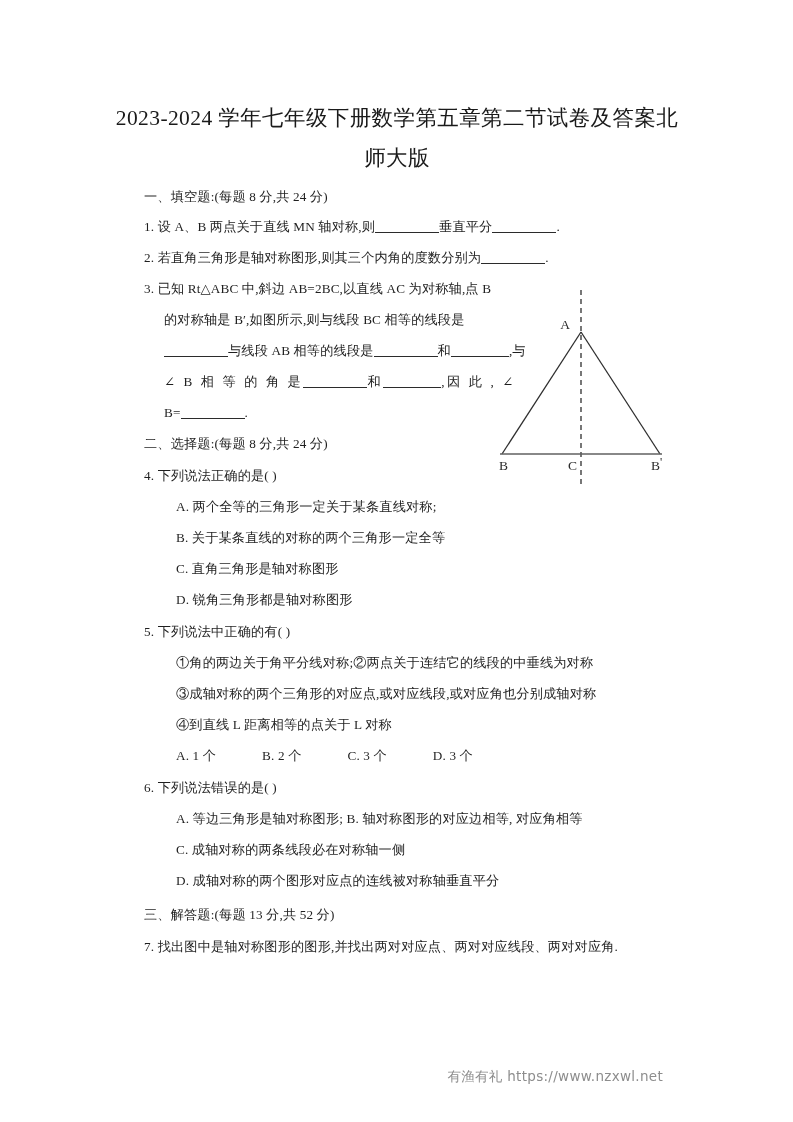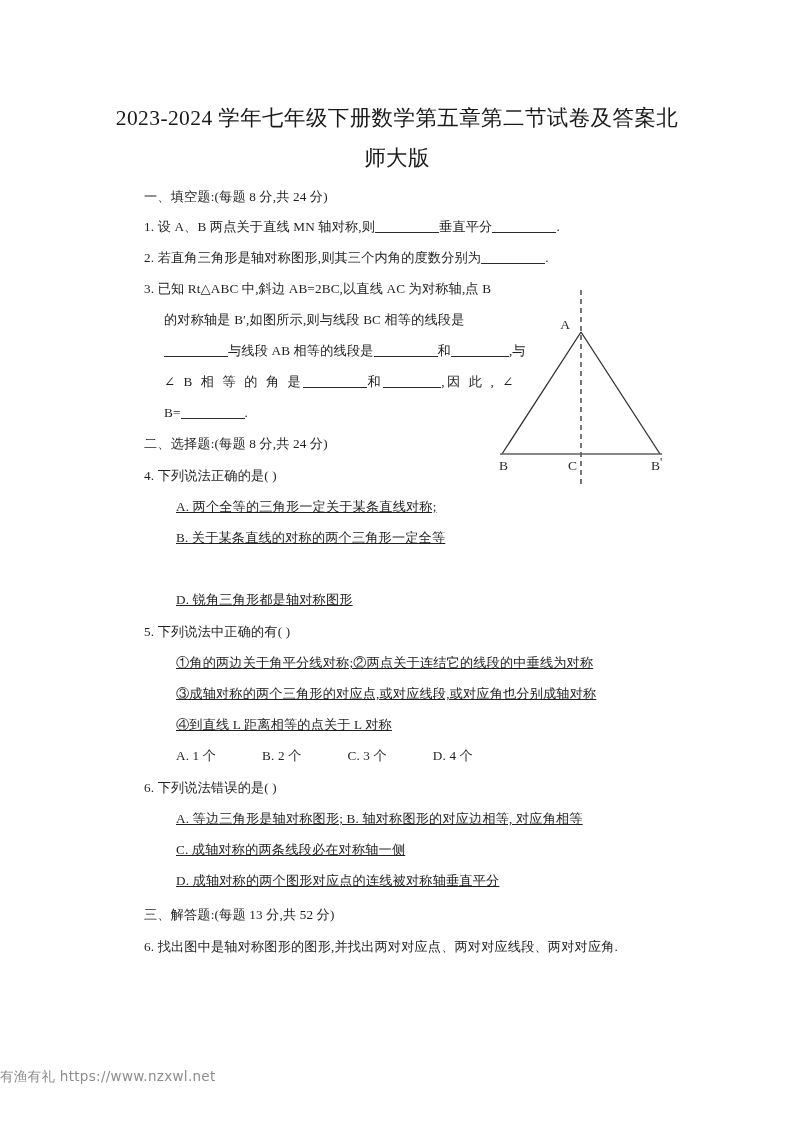--- a/index.html
+++ b/index.html
@@ -45,21 +45,21 @@
     position: absolute;
     font-size: 13.2px;
     line-height: 30.6px;
     color: #1f1f1f;
     letter-spacing: 0.15px;
     white-space: nowrap;
     margin-left: 27px;
   }
   .ind0 { left: 117px; }
   .ind1 { left: 137px; }
-  .ind2 { left: 149px; text-decoration: underline; }
+  .ind2 { left: 149px; }
   .blank-m { display: inline-block; border-bottom: 1px solid #2b2b2b; width: 58px; vertical-align: -2px; }
   .blank-l { display: inline-block; border-bottom: 1px solid #2b2b2b; width: 64px; vertical-align: -2px; }
 
   .q3line4 { letter-spacing: 2.6px; text-align: right; }
 
   
   .optrow span.opt { display: inline-block; text-align: center; }
   .optrow .gap { display: inline-block; width: 46px; }
 
   
@@ -71,21 +71,21 @@
     height: 210px;
   }
   .figure svg { display: block; }
 
   
   .footer {
     position: absolute;
     left: 0;
     top: 1068px;
     width: 663px;
-    text-align: left;
+    text-align: right;
     font-size: 13.5px;
     color: #8d8d8d;
     font-family: "DejaVu Sans", "Liberation Sans", sans-serif;
     letter-spacing: 0.3px;
   }
 </style>
 </head>
 <body>
 
 <div class="page">
@@ -137,34 +137,35 @@
       <text x="163" y="184" text-anchor="start" font-family="Liberation Serif, DejaVu Serif, serif" font-size="13.5" fill="#2b2b2b">B</text>
       <text x="172" y="180" text-anchor="start" font-family="Liberation Serif, DejaVu Serif, serif" font-size="12" fill="#2b2b2b">'</text>
     </svg>
   </div>
 
   <div class="body-text ind0" style="top:429px">二、选择题:(每题 8 分,共 24 分)</div>
 
   <div class="body-text ind0" style="top:461px">4. 下列说法正确的是(    )</div>
   <div class="body-text ind2" style="top:492px">A. 两个全等的三角形一定关于某条直线对称;</div>
   <div class="body-text ind2" style="top:523px">B. 关于某条直线的对称的两个三角形一定全等</div>
+  <div class="body-text ind2" style="top:554px">C. 直角三角形是轴对称图形</div>
   <div class="body-text ind2" style="top:585px">D. 锐角三角形都是轴对称图形</div>
 
   <div class="body-text ind0" style="top:617px">5. 下列说法中正确的有(    )</div>
   <div class="body-text ind2" style="top:648px">①角的两边关于角平分线对称;②两点关于连结它的线段的中垂线为对称</div>
   <div class="body-text ind2" style="top:679px">③成轴对称的两个三角形的对应点,或对应线段,或对应角也分别成轴对称</div>
   <div class="body-text ind2" style="top:710px">④到直线 L 距离相等的点关于 L 对称</div>
   <div class="body-text ind2 optrow" style="top:741px">
-    <span class="opt">A. 1 个</span><span class="gap"></span><span class="opt">B. 2 个</span><span class="gap"></span><span class="opt">C. 3 个</span><span class="gap"></span><span class="opt">D. 4 个</span>
+    <span class="opt">A. 1 个</span><span class="gap"></span><span class="opt">B. 2 个</span><span class="gap"></span><span class="opt">C. 3 个</span><span class="gap"></span><span class="opt">D. 3 个</span>
   </div>
 
   <div class="body-text ind0" style="top:773px">6. 下列说法错误的是(    )</div>
   <div class="body-text ind2" style="top:804px">A. 等边三角形是轴对称图形;   B. 轴对称图形的对应边相等, 对应角相等</div>
   <div class="body-text ind2" style="top:866px">D. 成轴对称的两个图形对应点的连线被对称轴垂直平分</div>
   <div class="body-text ind2" style="top:835px">C. 成轴对称的两条线段必在对称轴一侧</div>
 
   <div class="body-text ind0" style="top:900px">三、解答题:(每题 13 分,共 52 分)</div>
 
-  <div class="body-text ind0" style="top:932px">6. 找出图中是轴对称图形的图形,并找出两对对应点、两对对应线段、两对对应角.</div>
+  <div class="body-text ind0" style="top:932px">7. 找出图中是轴对称图形的图形,并找出两对对应点、两对对应线段、两对对应角.</div>
 
   <div class="footer">有渔有礼 https://www.nzxwl.net</div>
 
 </div>
 
 </body></html>

